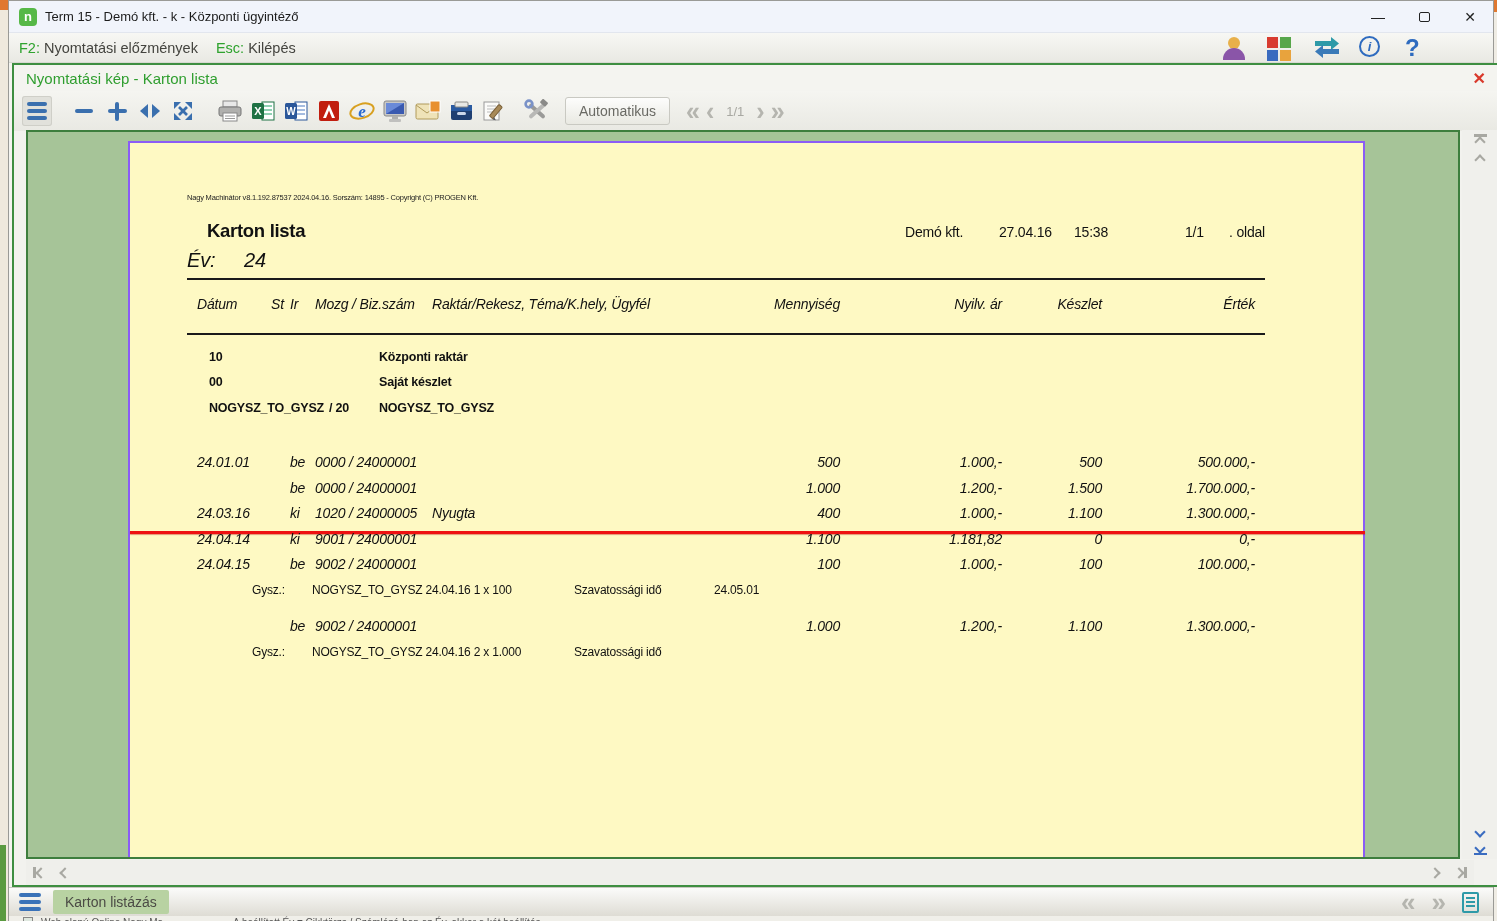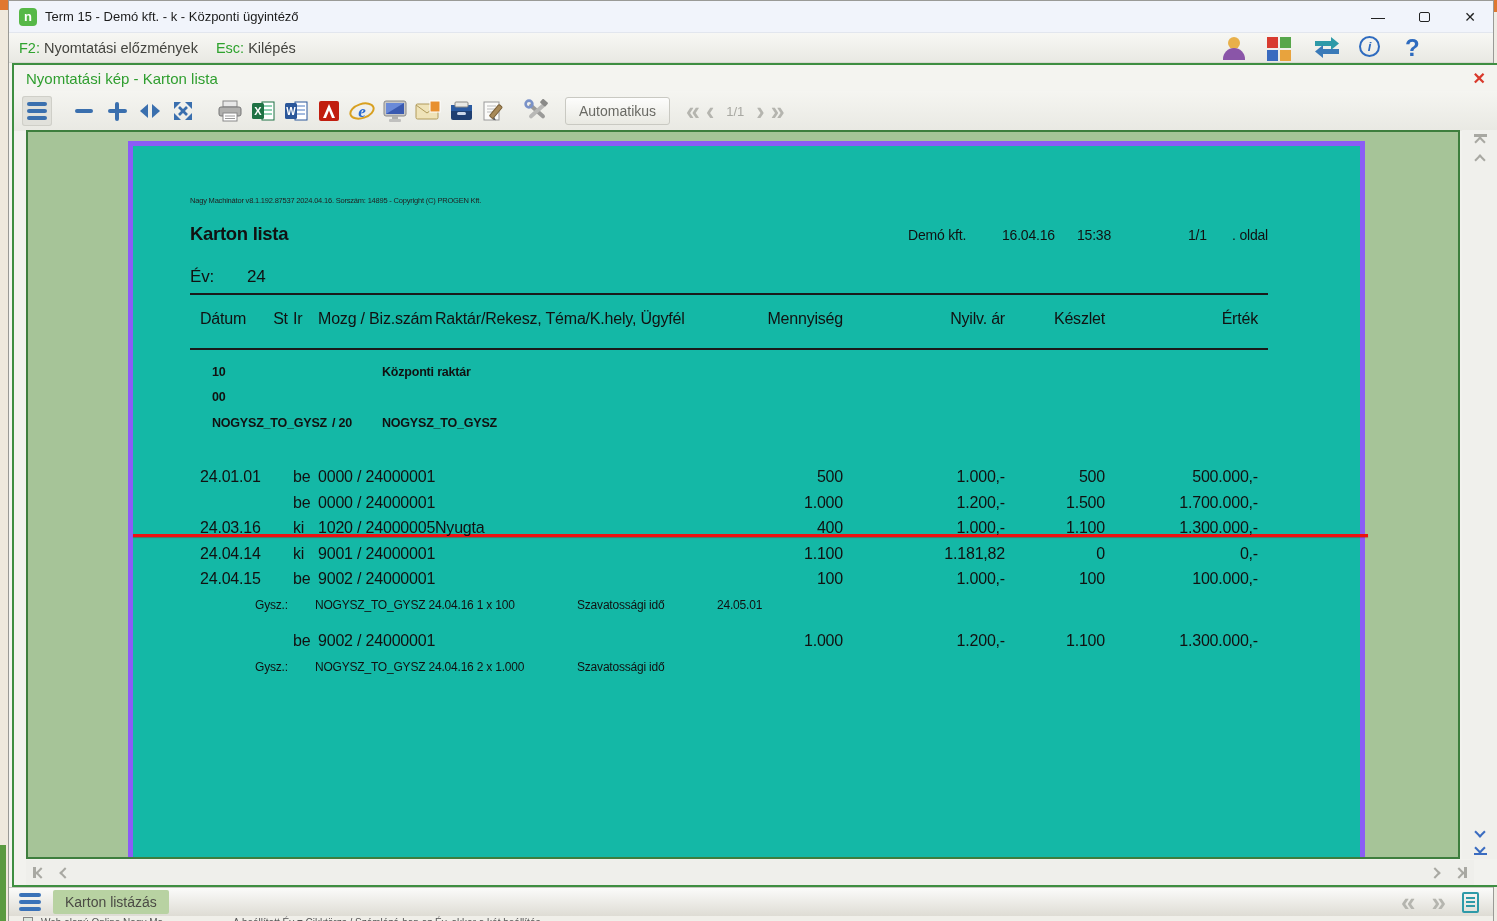--- a/index.html
+++ b/index.html
@@ -90,35 +90,35 @@
   .chv.blue { border-color:#3a6cc0; }
   .vbar { display:inline-block; width:2.5px; height:11px; background:#a8a8a2; }
   .hbar { display:inline-block; width:13px; height:2.5px; background:#a8a8a2; }
   .hbar.blue { background:#3a6cc0; }
   .vs-top { position:absolute; left:4px; top:4px; display:flex; flex-direction:column; gap:10px; align-items:center; width:28px;}
   .vs-bot { position:absolute; left:4px; bottom:4px; display:flex; flex-direction:column; gap:8px; align-items:center; width:28px;}
   .vs-cell { display:flex; flex-direction:column; align-items:center; gap:1px; cursor:default; }
 
   
   .page { position:absolute; left:100px; top:9px; width:1237px; height:722px;
-    background:#14b8a6; border:5px solid #8b5cf6; color:#111; letter-spacing:-0.2px; }
+    background:#fef9c3; border:2px solid #8b5cf6; color:#111; letter-spacing:-0.2px; }
   .doc-content { position:relative; margin:0 102px 0 57px; width:1078px; }
   .doc-meta { padding-top:50px; font-size:7.5px; letter-spacing:-0.2px; color:#222; white-space:nowrap; }
   .title-row { position:relative; margin-top:18px; height:24px; }
-  .doc-title { font-size:18.5px; font-weight:bold; letter-spacing:-0.3px; }
+  .doc-title { font-size:18.5px; font-weight:bold; letter-spacing:-0.3px;margin-left:20px; }
   .hdr-r { position:absolute; top:4px; font-size:14px; font-weight:normal; white-space:nowrap; }
   .hr-company { left:718px; } .hr-date { left:812px; } .hr-time { left:887px; }
   .hr-page { left:998px; } .hr-suffix { left:1040px; width:38px; text-align:right; }
-  .year-row { display:flex; margin-top:20px; font-size:17px; }
+  .year-row { display:flex; margin-top:5px; font-size:20px;font-style:italic; }
   .year-label { width:57px; }
   .rule { border:0; border-top:2px solid #1a1a1a; width:1078px; }
   .rule1 { margin-top:6px; } .rule2 { margin-top:18px; }
 
   .mgrid { display:grid; grid-template-columns:78px 25px 25px 117px 175px 233px 162px 100px 153px;
-    align-items:center; height:25.5px; font-size:16px; white-space:nowrap; }
+    align-items:center; height:25.5px; font-size:14px; white-space:nowrap;font-style:italic; }
   .colhead { margin-top:13px; height:22px; }
   .c-date { padding-left:10px; } .c-st { text-align:center; } .c-num { text-align:right; }
   .grow { display:grid; grid-template-columns:120px 50px auto; height:25.5px;
     align-items:center; font-size:12.5px; font-weight:bold; white-space:nowrap; }
   .groups { margin-top:9px;margin-left:22px; }
   .rows-start { margin-top:29px; }
   .gysz { display:grid; grid-template-columns:60px 262px 140px auto; padding-left:65px;
     height:25.5px; align-items:center; font-size:12px; white-space:nowrap; }
   .mt-gap { margin-top:11px; }
   .redline { position:absolute; left:0; top:388px; width:1235px; height:3px;
@@ -338,21 +338,21 @@
 
     <div class="viewport">
       <div class="page">
         <div class="redline"></div>
         <div class="doc-content">
           <div class="doc-meta">Nagy Machinátor v8.1.192.87537 2024.04.16. Sorszám: 14895 - Copyright (C) PROGEN Kft.</div>
 
           <div class="title-row">
             <span class="doc-title">Karton lista</span>
             <span class="hdr-r hr-company">Demó kft.</span>
-            <span class="hdr-r hr-date">16.04.16</span>
+            <span class="hdr-r hr-date">27.04.16</span>
             <span class="hdr-r hr-time">15:38</span>
             <span class="hdr-r hr-page">1/1</span>
             <span class="hdr-r hr-suffix">. oldal</span>
           </div>
 
           <div class="year-row">
             <span class="year-label">Év:</span>
             <span>24</span>
           </div>
 
@@ -374,20 +374,21 @@
 
           <div class="groups">
             <div class="grow">
               <span>10</span>
                 <span></span>
                 <span>Központi raktár</span>
             </div>
             <div class="grow">
               <span>00</span>
                 <span></span>
+                <span>Saját készlet</span>
             </div>
             <div class="grow">
               <span>NOGYSZ_TO_GYSZ</span>
                 <span>/ 20</span>
                 <span>NOGYSZ_TO_GYSZ</span>
             </div>
           </div>
 
           <div class="mgrid rows-start">
             <span class="c-date">24.01.01</span>

